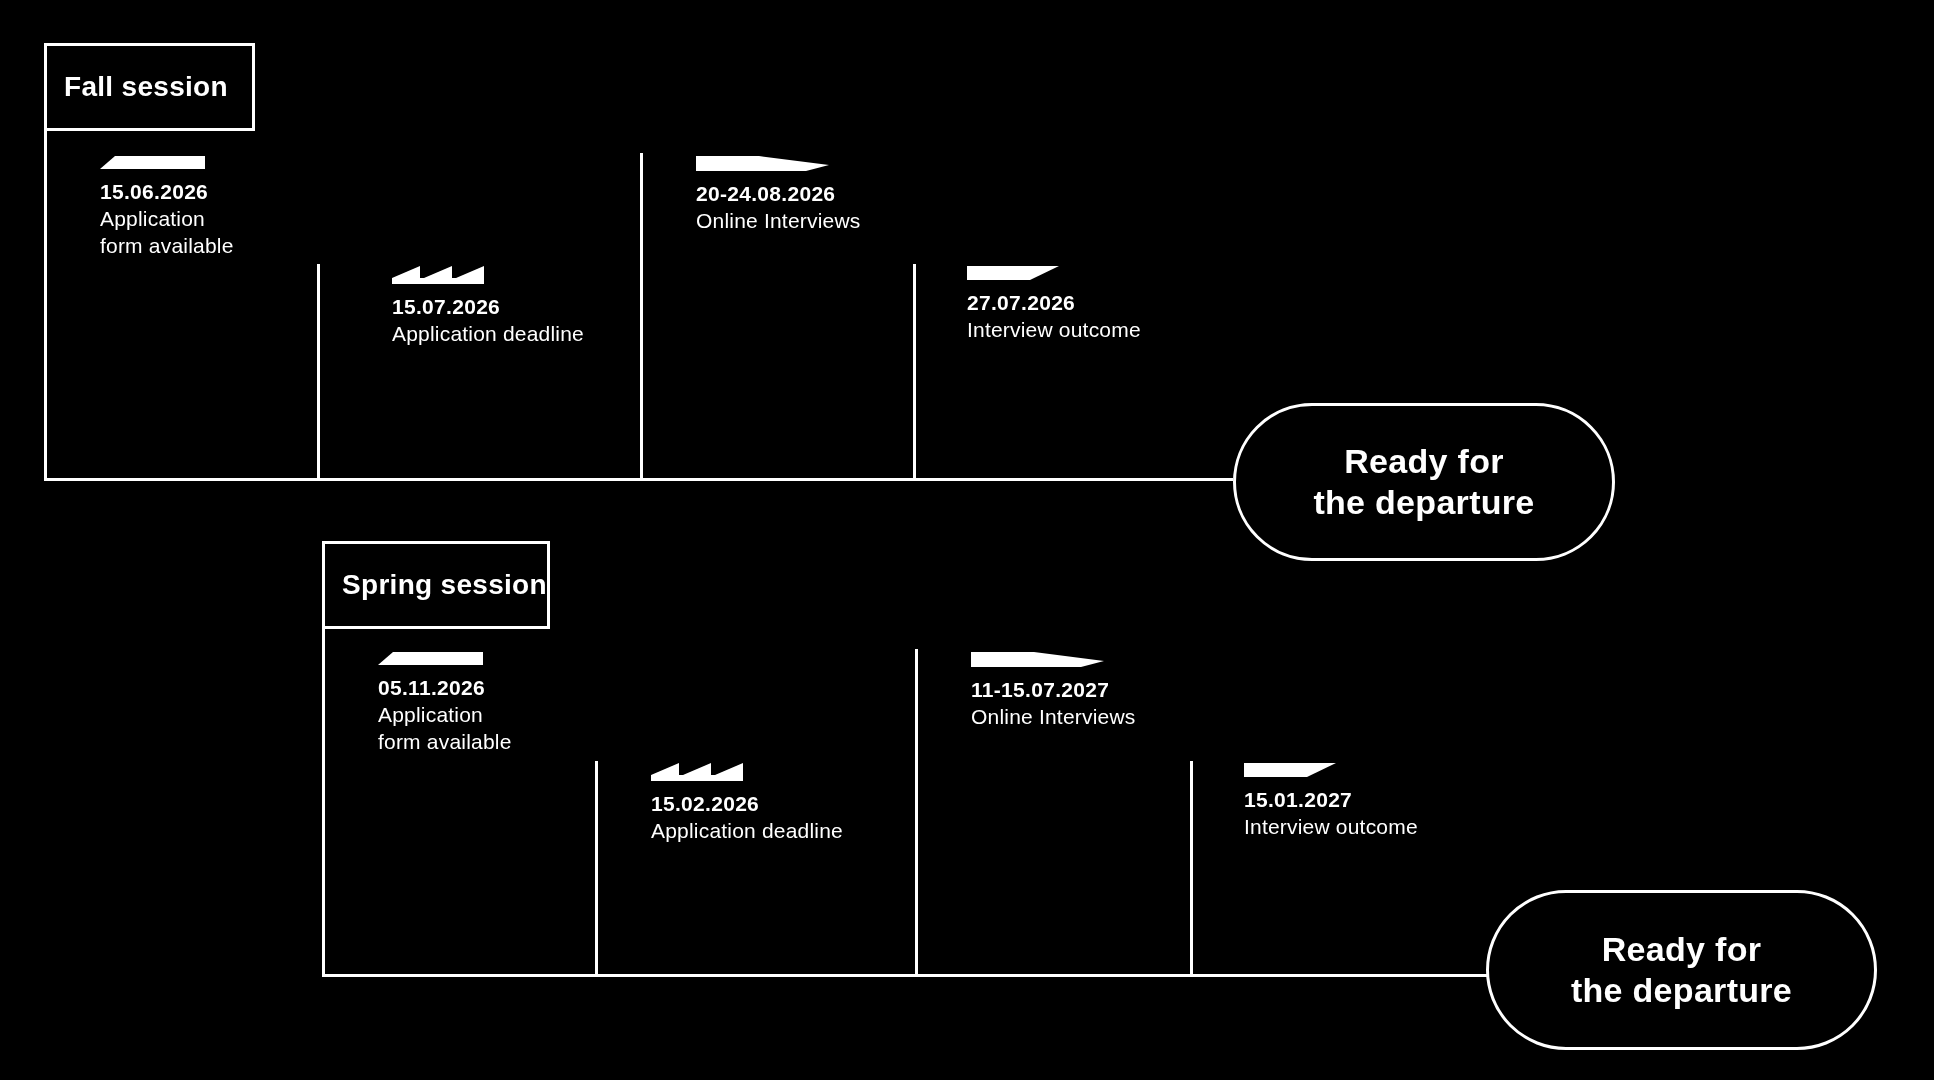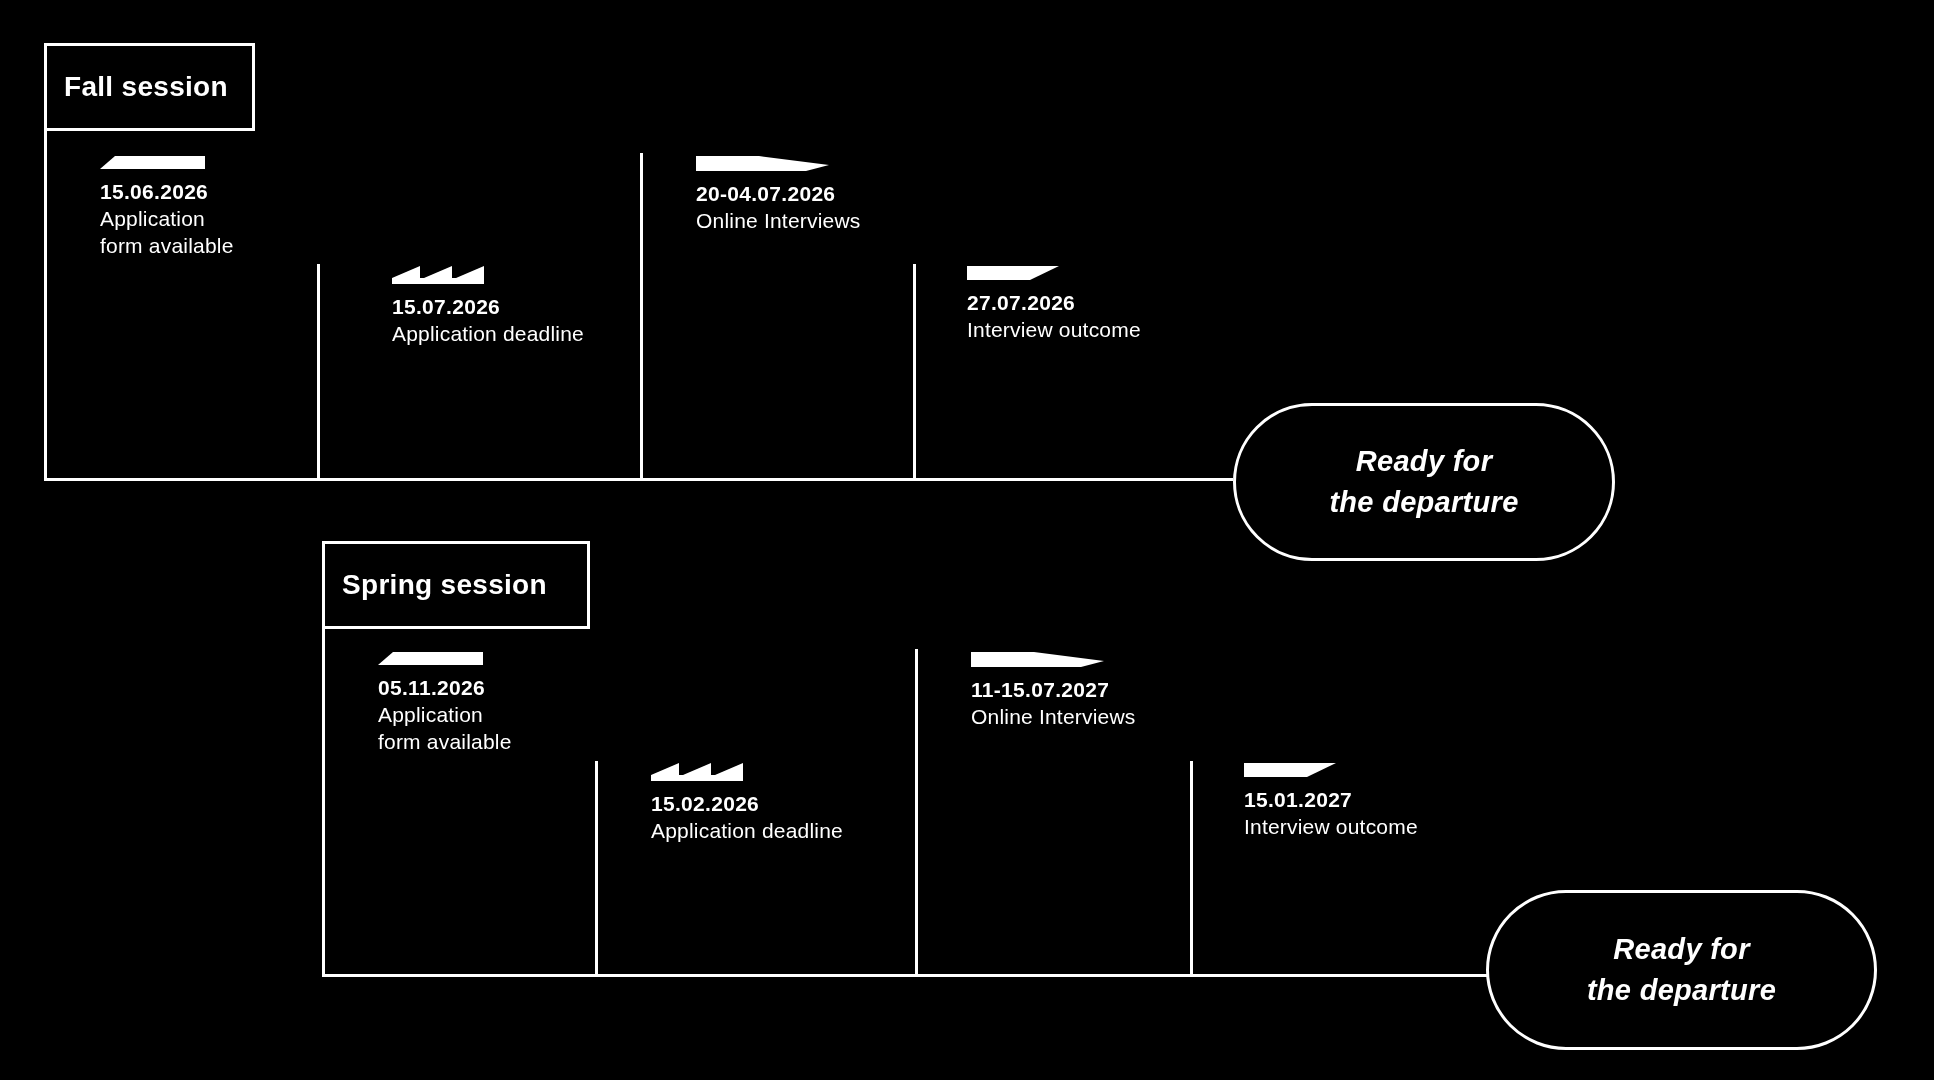--- a/index.html
+++ b/index.html
@@ -31,21 +31,21 @@
   .ms .date{font-size:21px;font-weight:700;line-height:27px;letter-spacing:.3px;white-space:nowrap;}
   .ms .lbl{font-size:21px;font-weight:400;line-height:27px;letter-spacing:.2px;white-space:nowrap;}
   .pill{
     position:absolute;
     border:3px solid #ffffff;
     box-sizing:border-box;
     border-radius:999px;
     display:flex;flex-direction:column;align-items:center;justify-content:center;
     text-align:center;
   }
-  .pill .pill-line{font-size:29px;font-weight:700;line-height:41px;letter-spacing:.3px;white-space:nowrap;font-style:italic;}
+  .pill .pill-line{font-size:34px;font-weight:700;line-height:41px;letter-spacing:.3px;white-space:nowrap;}
 </style>
 </head>
 <body>
 
 <div id="canvas">
 
   <div class="session-box" style="left:44px;top:43px;width:211px;height:88px;">
     <span class="title">Fall session</span>
   </div>
 
@@ -69,38 +69,38 @@
       <path d="M0 12 h92 v6 H0 Z M0 12 L28 0 L28 12 Z M32 12 L60 0 L60 12 Z M64 12 L92 0 L92 12 Z" fill="#ffffff"></path>
     </svg>
     <div class="date">15.07.2026</div>
     <div class="lbl">Application deadline</div>
   </div>
 
   <div class="ms" style="left:652px;top:156px;">
     <svg width="133" height="15" viewBox="0 0 133 15">
       <path d="M0 0 H63 L133 9 L110 15 H0 Z" fill="#ffffff"></path>
     </svg>
-    <div class="date">20-04.07.2026</div>
+    <div class="date">20-24.08.2026</div>
     <div class="lbl">Online Interviews</div>
   </div>
 
   <div class="ms" style="left:923px;top:266px;">
     <svg width="92" height="14" viewBox="0 0 92 14">
       <path d="M0 0 H92 L63 14 H0 Z" fill="#ffffff"></path>
     </svg>
     <div class="date">27.07.2026</div>
     <div class="lbl">Interview outcome</div>
   </div>
 
   <div class="pill" style="left:1233px;top:403px;width:382px;height:158px;">
     <div class="pill-line">Ready for</div>
     <div class="pill-line">the departure</div>
   </div>
 
-  <div class="session-box" style="left:322px;top:541px;width:268px;height:88px;">
+  <div class="session-box" style="left:322px;top:541px;width:228px;height:88px;">
     <span class="title">Spring session</span>
   </div>
 
   <div class="vl" style="left:322px;top:627px;height:350px;"></div>
   <div class="vl" style="left:595px;top:761px;height:216px;"></div>
   <div class="vl" style="left:915px;top:649px;height:328px;"></div>
   <div class="vl" style="left:1190px;top:761px;height:216px;"></div>
   <div class="hl" style="left:322px;top:974px;width:1167px;"></div>
 
   <div class="ms" style="left:334px;top:652px;">

